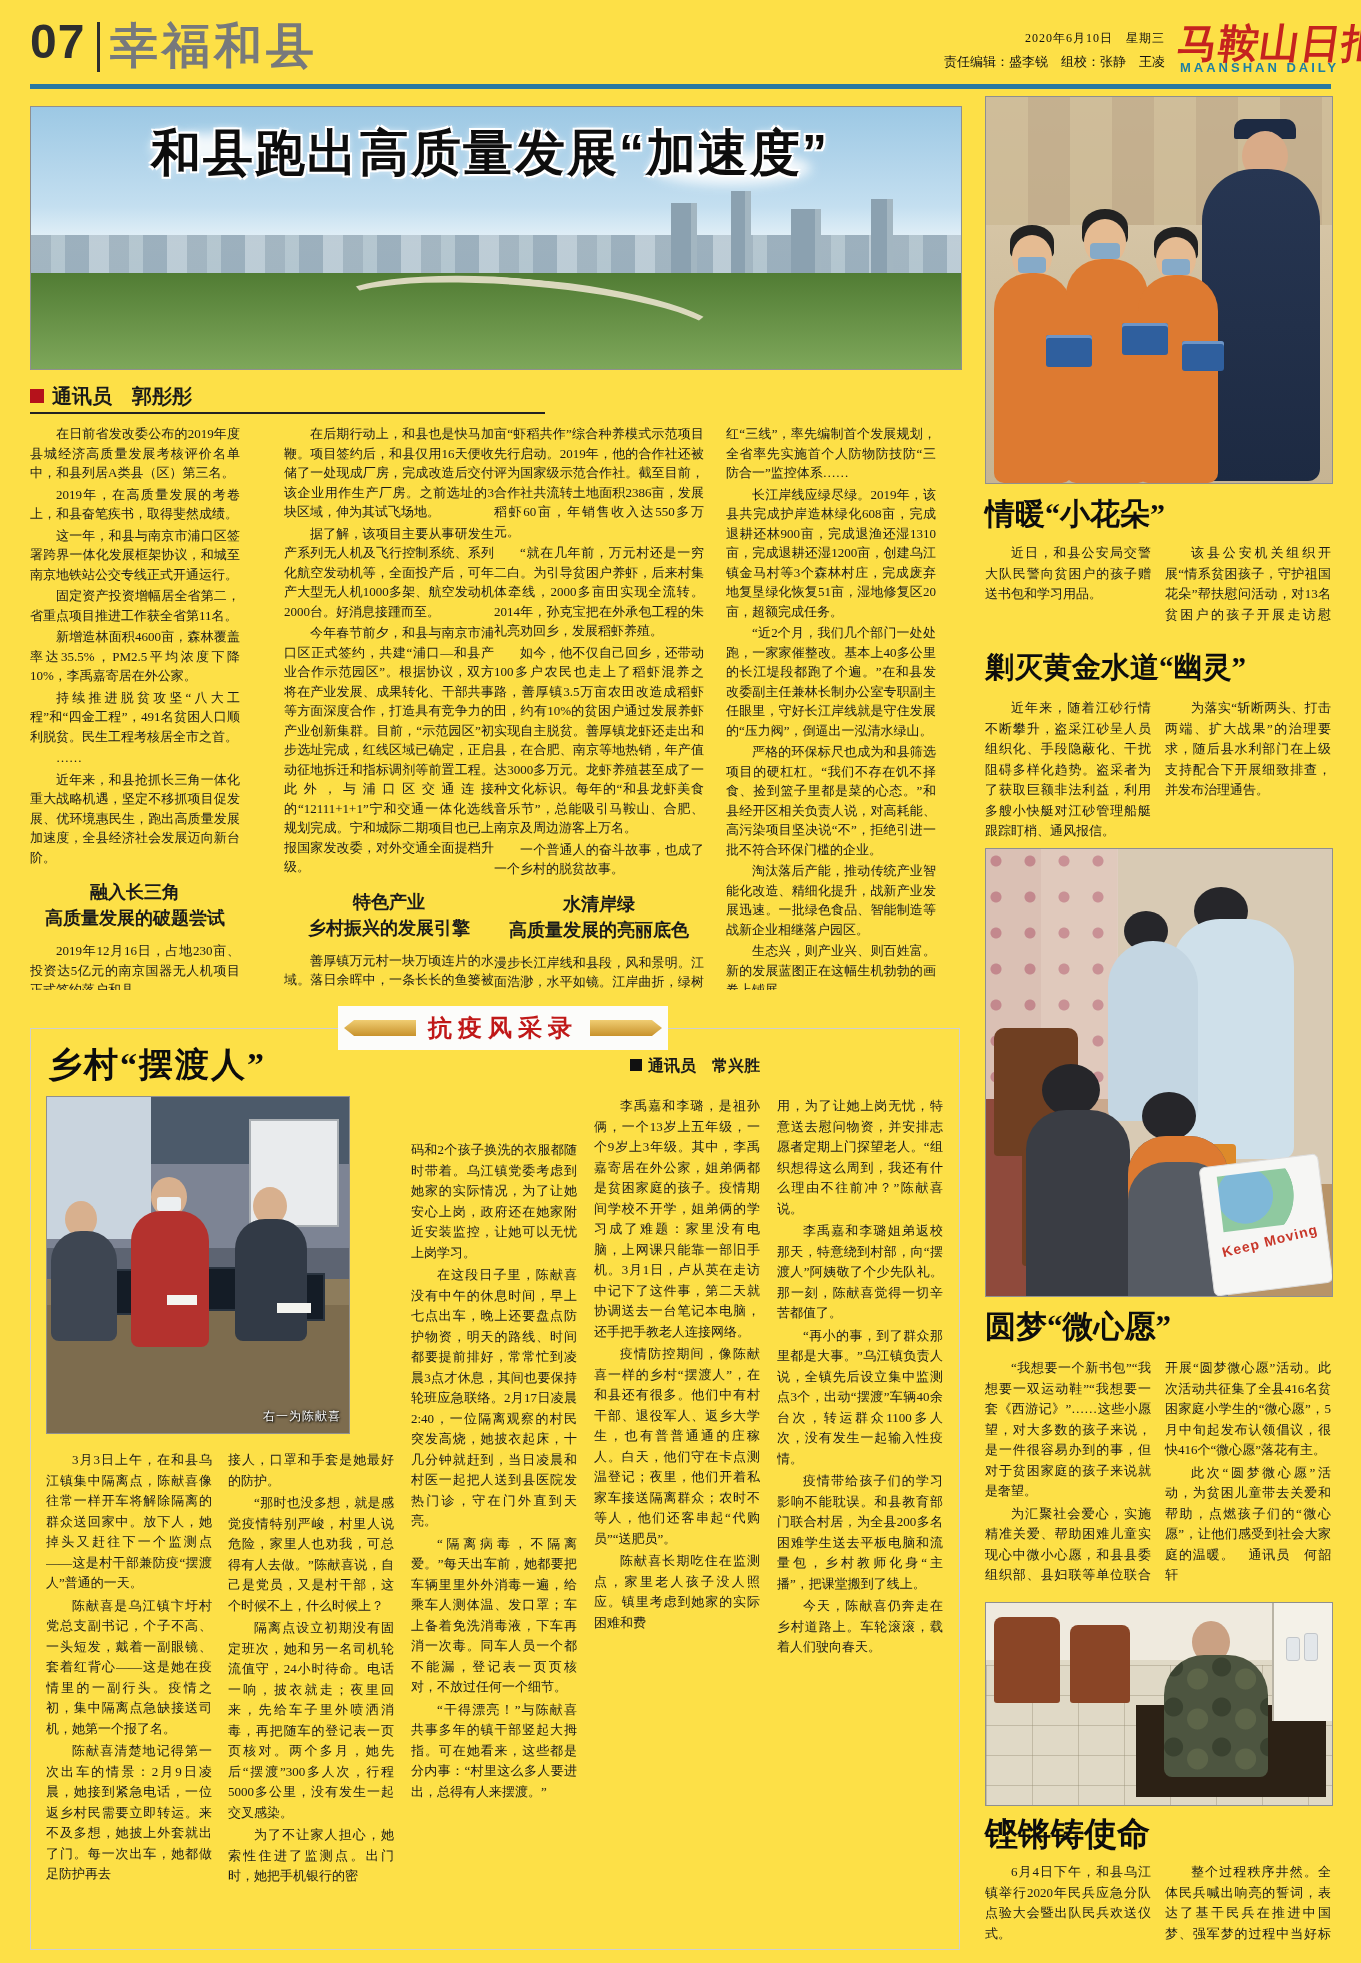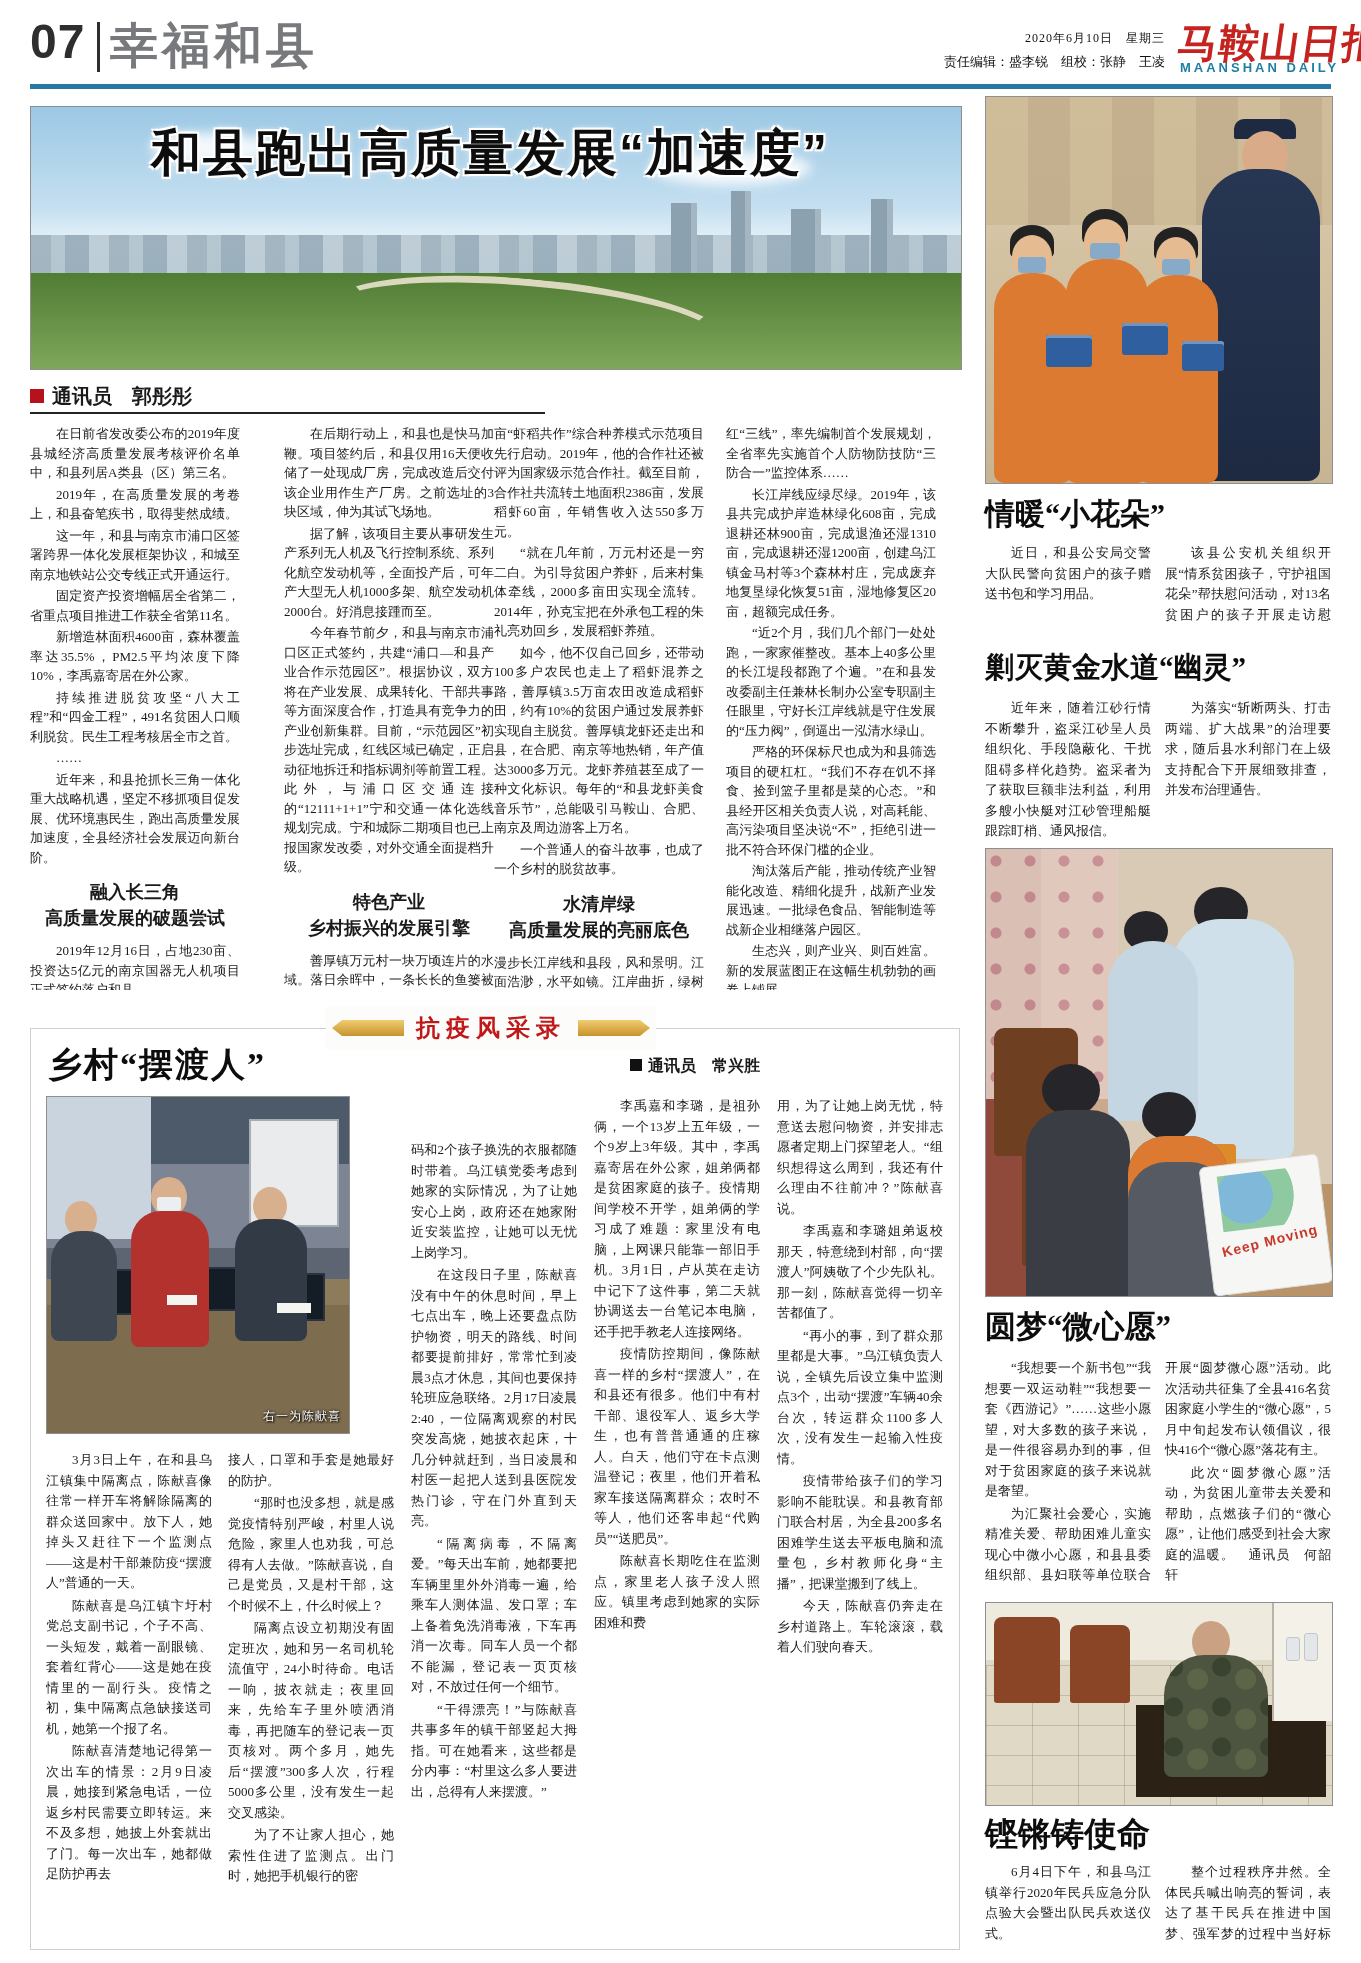--- a/index.html
+++ b/index.html
@@ -1,16 +1,16 @@
 <!DOCTYPE html>
 <html><head>
 <meta charset="utf-8">
 <style>
   html,body{margin:0;padding:0;background:#e8e8e6;}
-  #page{position:relative;width:1361px;height:1963px;background:#ffffff;margin:0 auto;
+  #page{position:relative;width:1361px;height:1963px;background:#fde047;margin:0 auto;
         font-family:"Liberation Serif","DejaVu Serif",serif;color:#1a1a1a;overflow:hidden;text-decoration:underline;}
   .abs{position:absolute;}
   
   .pagenum{left:30px;top:14px;font-family:"Liberation Sans",sans-serif;font-size:48px;font-weight:bold;color:#2e2e2e;letter-spacing:1px;}
   .hdr-div{left:97px;top:22px;width:3px;height:50px;background:#2e2e2e;}
   .section-title{left:110px;top:14px;font-family:"Liberation Sans",sans-serif;font-size:48px;font-weight:bold;color:#77797c;letter-spacing:4px;}
   .hdr-right{left:820px;top:30px;width:345px;text-align:right;}
   .hdr-date{font-size:12px;color:#111;letter-spacing:1px;}
   .hdr-editors{font-size:13px;color:#111;margin-top:6px;}
   .masthead{left:1178px;top:16px;font-size:40px;font-weight:bold;color:#c5231f;transform:skewX(-8deg);letter-spacing:1px;white-space:nowrap;}
@@ -64,21 +64,21 @@
   .photo3{left:985px;top:1602px;width:346px;height:202px;background:linear-gradient(#efeade 0 28%,#e0d9c6 28%);}
   .p3-tiles{left:0;bottom:0;width:346px;height:140px;background:linear-gradient(rgba(150,140,115,.4) 1px,transparent 1px),linear-gradient(90deg,rgba(150,140,115,.4) 1px,transparent 1px);background-size:46px 30px;}
   .p3-chair{background:#8a4526;border-radius:8px 8px 3px 3px;}
   .p3-desk{right:6px;bottom:8px;width:190px;height:92px;background:#2c2115;}
   .p3-camo{background:radial-gradient(circle at 20% 30%,#3a4230 9px,transparent 10px),radial-gradient(circle at 70% 60%,#5d6549 10px,transparent 11px),#4d5540;background-size:48px 40px;border-radius:40px 40px 8px 8px;}
   .p3-head{background:#caa183;border-radius:50%;}
   .p3-window{right:0;top:0;width:58px;height:118px;background:#f4f1e8;border-left:2px solid #b9b4a5;}
   .p3-bottle{background:#e3e7ea;border:1px solid #c2c6ca;border-radius:3px;}
   
   .bottom-box{left:30px;top:1028px;width:928px;height:920px;border:1px solid #cfcfcf;}
-  .badge{left:326px;top:1006px;width:330px;height:44px;display:flex;align-items:center;justify-content:center;background:#fcfcfa;}
+  .badge{left:338px;top:1006px;width:330px;height:44px;display:flex;align-items:center;justify-content:center;background:#fcfcfa;}
   .wing{width:72px;height:16px;background:linear-gradient(#f0cd72,#c8922c);}
   .w-l{clip-path:polygon(0 50%,14% 0,100% 0,100% 100%,14% 100%);}
   .w-r{clip-path:polygon(0 0,86% 0,100% 50%,86% 100%,0 100%);}
   .badge-text{color:#c01818;font-size:24px;font-weight:bold;letter-spacing:6px;padding:0 12px;white-space:nowrap;}
   .bottom-headline{left:48px;top:1042px;font-size:34px;font-weight:bold;letter-spacing:2px;color:#0d0d0d;}
   .byline2{left:630px;top:1056px;font-size:16px;font-weight:bold;}
   .blk-sq{display:inline-block;width:12px;height:12px;background:#111;margin-right:6px;}
   .photo4{left:46px;top:1096px;width:302px;height:336px;background:linear-gradient(180deg,#4c5a6a 0 20%,#7d8494 20% 45%,#5d6472 45%);}
   .p4-window{left:0;top:0;width:104px;height:142px;background:#c9d4de;}
   .p4-board{right:10px;top:22px;width:86px;height:104px;background:#e9ebed;border:2px solid #a8adb2;}

